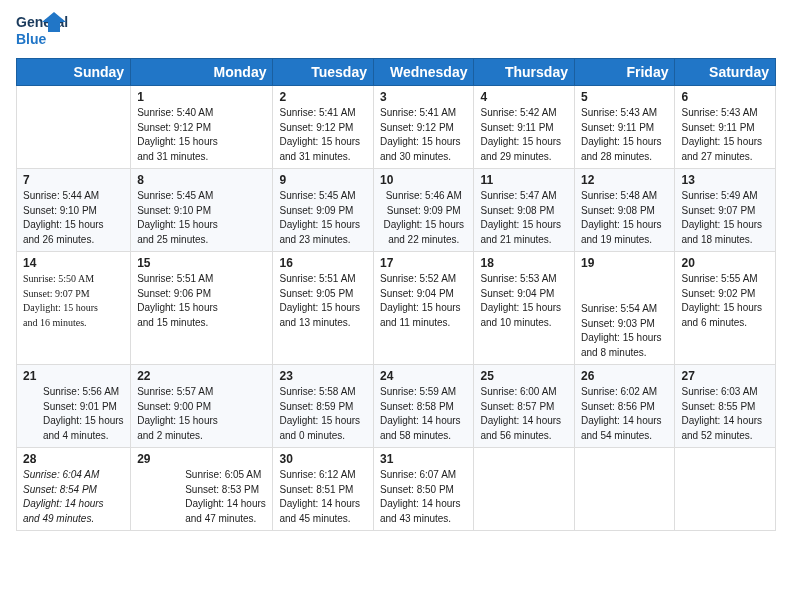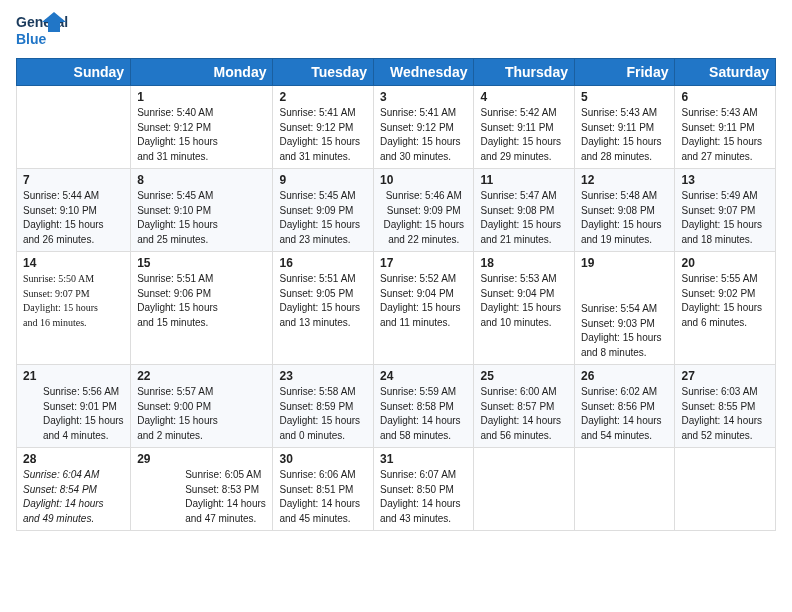--- a/index.html
+++ b/index.html
@@ -322,21 +322,21 @@
           </td>
           <td>
             <span class="day-num">29</span>
             <div class="day-info" style="white-space: pre-line; margin-left: 48px;">Sunrise: 6:05 AM
 Sunset: 8:53 PM
 Daylight: 14 hours
 and 47 minutes.</div>
           </td>
           <td>
             <span class="day-num">30</span>
-            <div class="day-info" style="white-space: pre-line;">Sunrise: 6:06 AM
+            <div class="day-info" style="white-space: pre-line;">Sunrise: 6:12 AM
 Sunset: 8:51 PM
 Daylight: 14 hours
 and 45 minutes.</div>
           </td>
           <td>
             <span class="day-num">31</span>
             <div class="day-info" style="white-space: pre-line;">Sunrise: 6:07 AM
 Sunset: 8:50 PM
 Daylight: 14 hours
 and 43 minutes.</div>

